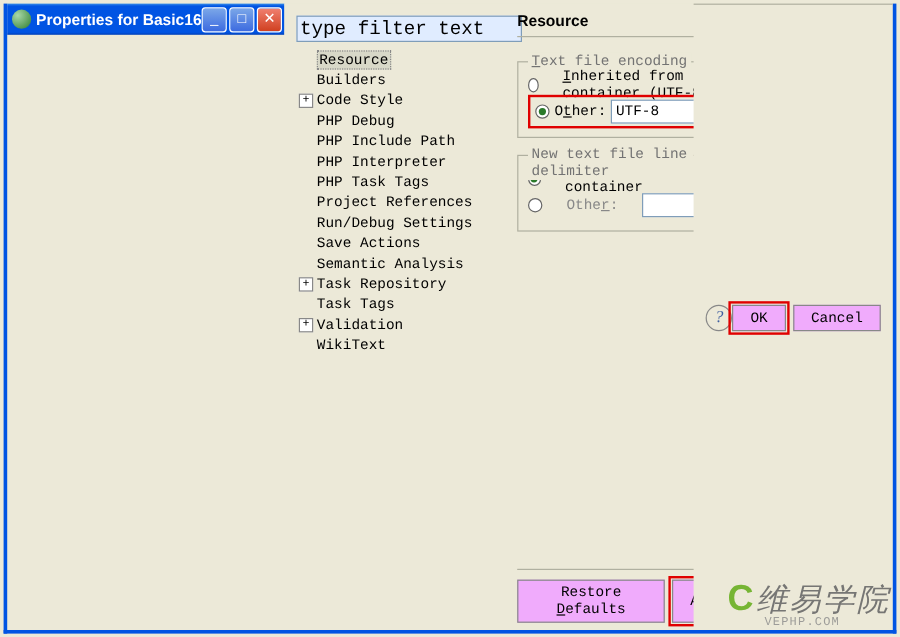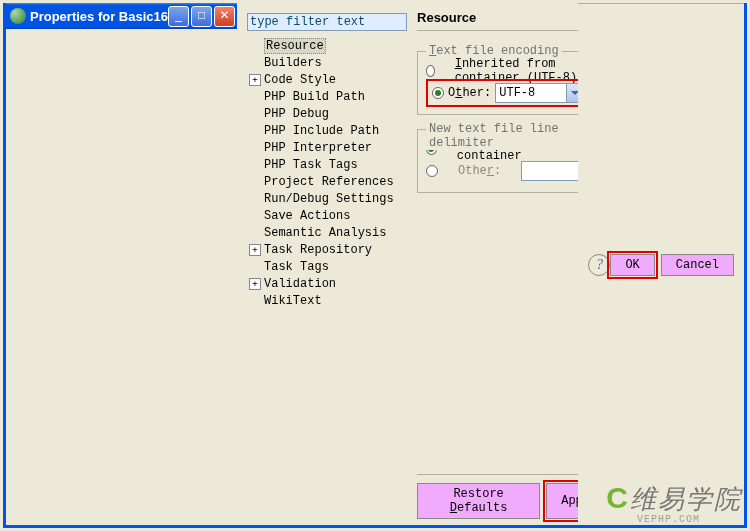--- a/index.html
+++ b/index.html
@@ -63,28 +63,28 @@
   padding: 6px;
   gap: 0;
   overflow: hidden;
 }
 .left-panel {
   width: 182px;
   display: flex;
   flex-direction: column;
 }
 .filter-input {
-  width: 160px;
+  width: 188px;
   margin: 4px 4px 6px 4px;
   border: 1px solid #7f9db9;
   background: #e0ecff;
   padding: 1px 2px;
   font-family: "Courier New", monospace;
-  font-size: 12px;
-  color: #0c4a6e;
+  font-size: 16px;
+  color: #000000;
 }
 .tree {
   flex: 1;
   padding-left: 6px;
 }
 .tree-item {
   display: flex;
   align-items: center;
   height: 17px;
   cursor: pointer;
@@ -315,24 +315,20 @@
             <span class="tree-noexp"></span>
             <span class="tree-label">Resource</span>
           </div>
           <div class="tree-item">
             <span class="tree-noexp"></span>
             <span class="tree-label">Builders</span>
           </div>
           <div class="tree-item">
             <span class="tree-exp">+</span>
             <span class="tree-label">Code Style</span>
-          </div>
-          <div class="tree-item">
-            <span class="tree-noexp"></span>
-            <span class="tree-label">PHP Build Path</span>
           </div>
           <div class="tree-item">
             <span class="tree-noexp"></span>
             <span class="tree-label">PHP Debug</span>
           </div>
           <div class="tree-item">
             <span class="tree-noexp"></span>
             <span class="tree-label">PHP Include Path</span>
           </div>
           <div class="tree-item">

